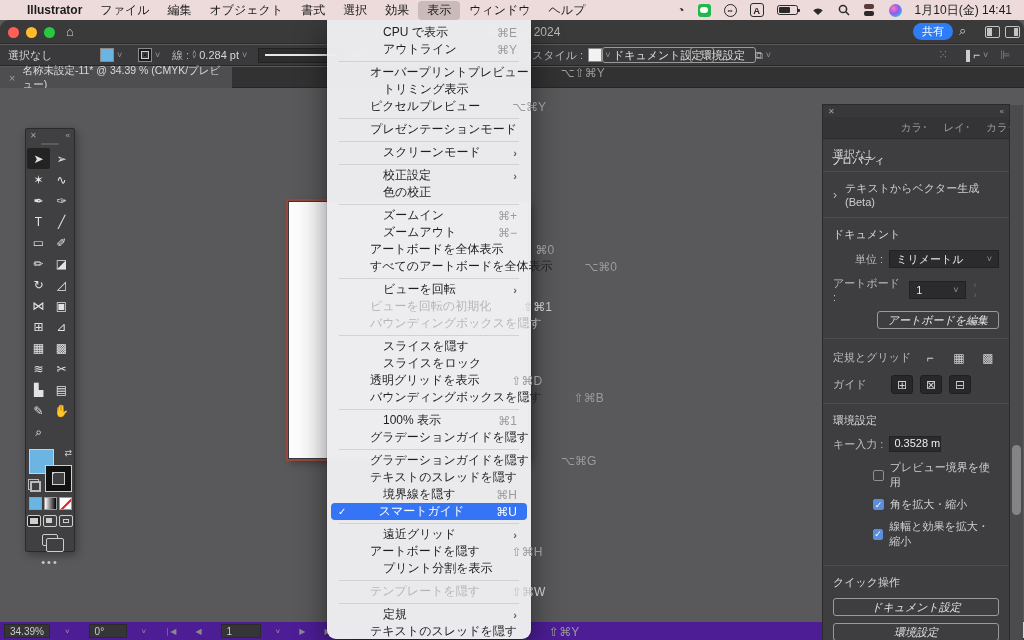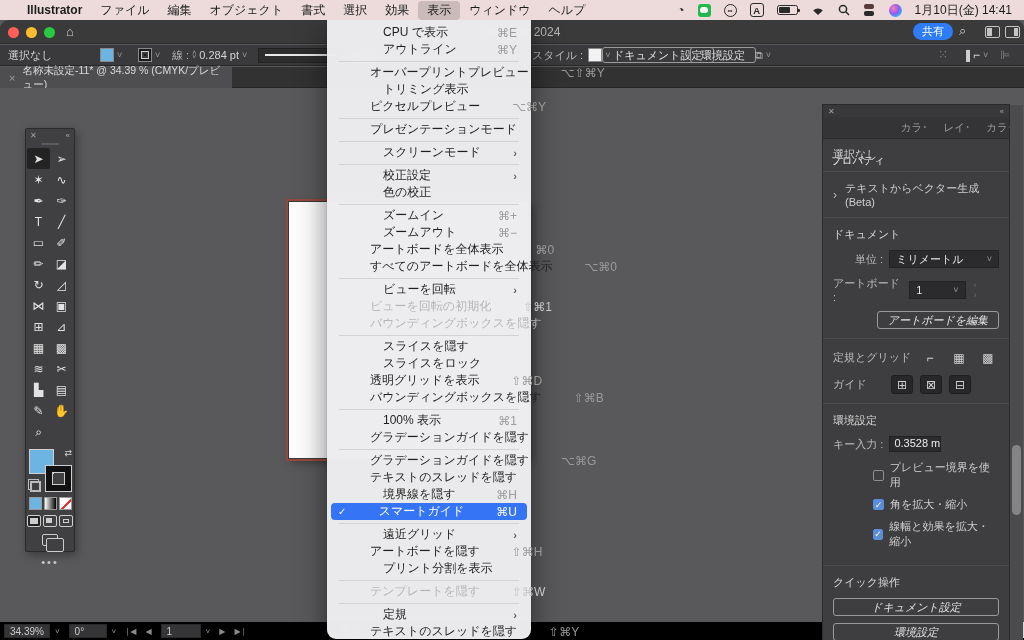--- a/index.html
+++ b/index.html
@@ -135,22 +135,22 @@
   .pp-input { background:#2b2b2d; border:1px solid #222; height:16px; color:#ececec; padding:0 4px;
               margin-left:6px; width:52px; overflow:hidden; white-space:nowrap; }
   .pp-check { display:flex; align-items:center; margin-bottom:7px;padding-left:40px; }
   .pp-box { width:11px; height:11px; border:1px solid #8f8f8f; border-radius:2px; margin-right:6px;
             display:flex; align-items:center; justify-content:center; font-size:9px; color:#fff; }
   .pp-box.on { background:#5a8edb; border-color:#5a8edb; }
   .pp-scroll { position:absolute; right:-14px; top:0; width:13px; height:606px; background:#4b4b4d; }
   .pp-thumb { position:absolute; left:2px; top:340px; width:9px; height:70px; background:#848486; border-radius:5px; }
 
   
-  .statusbar { position:absolute; left:0; top:602px; width:1024px; height:18px; background:#000000;
-               color:#cdcdcd; font-size:10px; display:flex; align-items:center; }
+  .statusbar { position:absolute; left:0; top:602px; width:1024px; height:18px; background:#4c1d95;
+               color:#cdcdcd; font-size:10px; display:flex; align-items:center;gap:10px; }
   .sb-field { background:#353537; border:1px solid #2a2a2a; height:14px; display:flex; align-items:center;
               padding:0 5px; margin-left:4px; }
   .sb-chev { color:#9a9a9a; font-size:8px; padding:0 5px; }
   .sb-nav { color:#8b8b8b; font-size:8px; letter-spacing:1px; padding:0 4px; }
   .sb-hint { margin-left:90px; color:#c3c3c3; }
   .sb-corner { position:absolute; right:0; top:0; width:20px; height:16px; background:#d9d9d9; border-radius:8px 0 0 8px; }
 
   
   .viewmenu { position:absolute; left:327px; top:20px; width:204px; height:619px; z-index:90;
               background:rgba(237,237,239,.985); border-radius:0 0 9px 9px;

